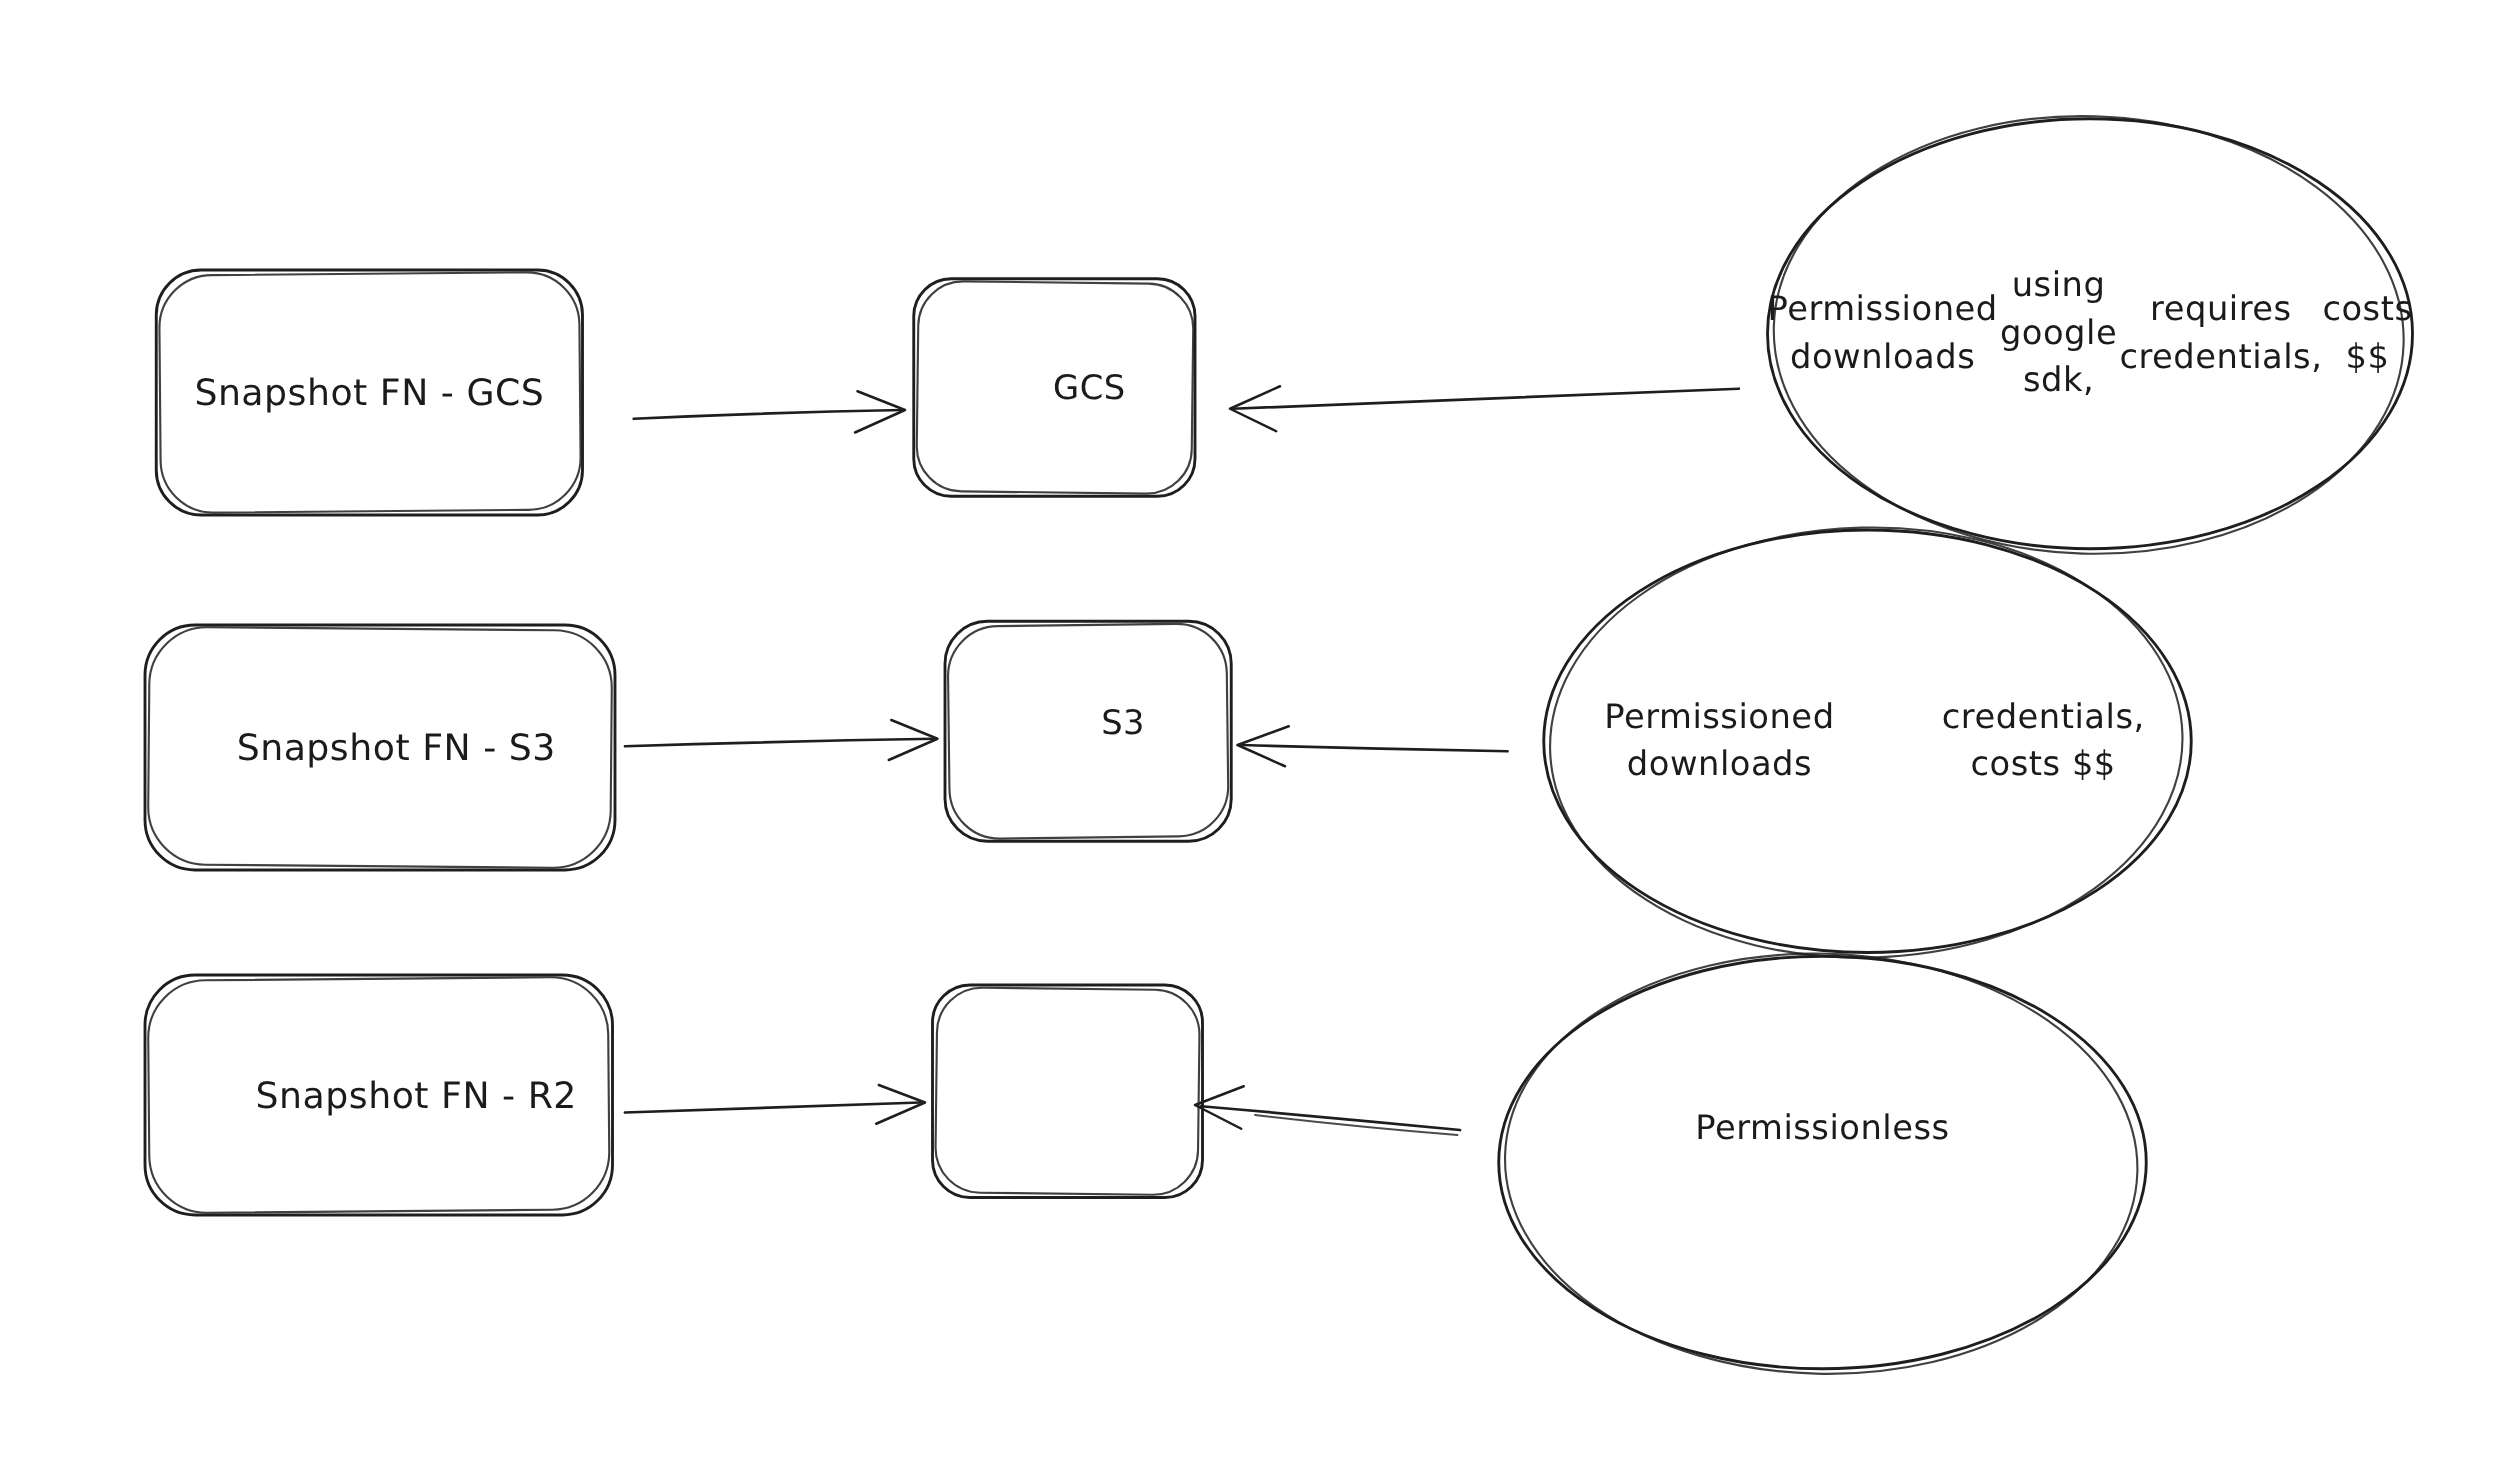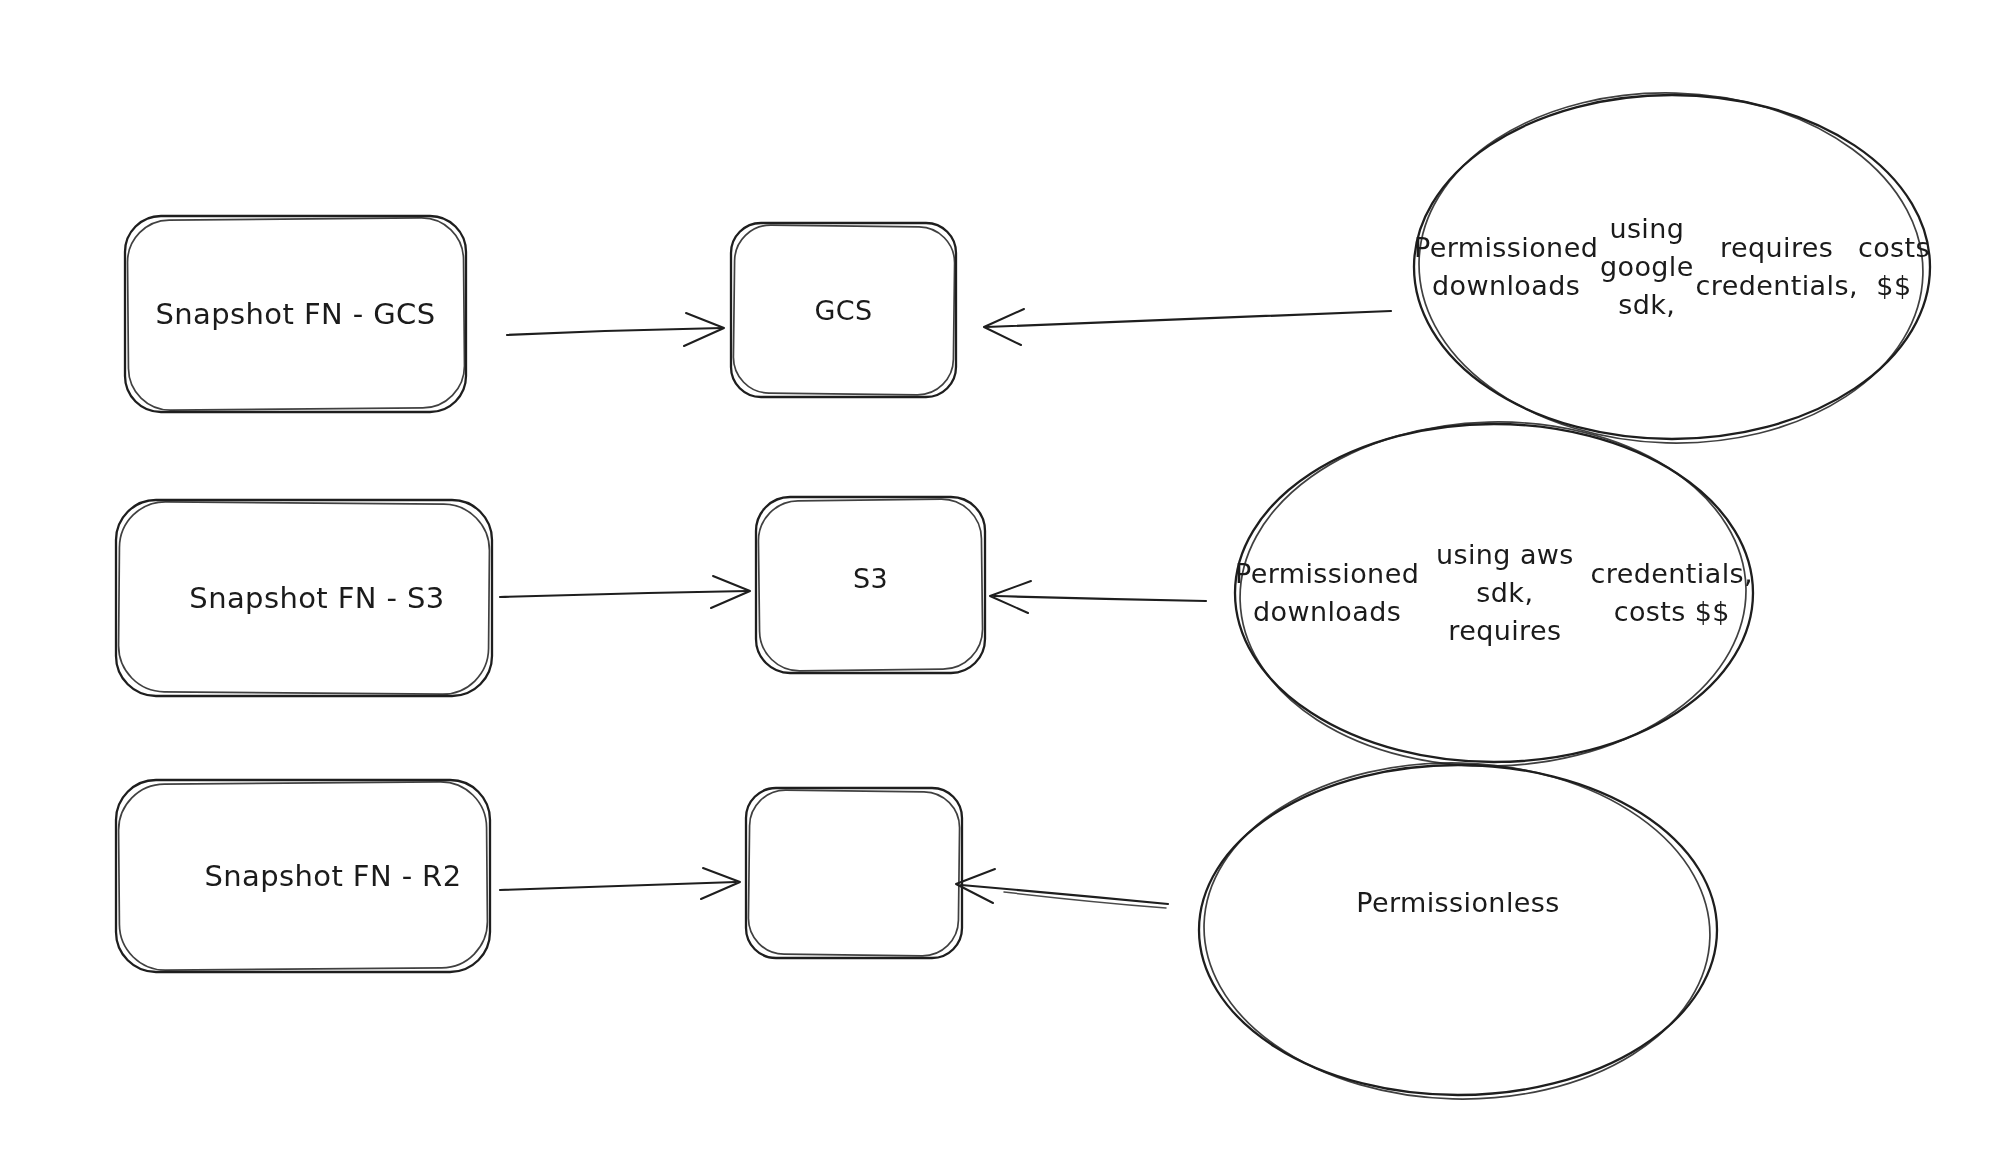--- a/index.html
+++ b/index.html
@@ -16,21 +16,21 @@
   .pass1{stroke-width:2.3;}
   .pass2{stroke-width:1.7;opacity:.85;}
   .shaft{stroke:#1e1e1e;fill:none;stroke-width:2.2;stroke-linecap:round;}
   .head{stroke:#1e1e1e;fill:none;stroke-width:2;stroke-linecap:round;}
   .label{
     position:absolute;
     display:flex;align-items:center;justify-content:center;
     text-align:center;letter-spacing:.4px;
   }
   .src{font-size:29px;}
-  .tgt{font-size:27px;}
+  .tgt{font-size:27px;padding-left:28px;}
   .note{flex-direction:row;font-size:27px;line-height:38px;}
 </style>
 </head>
 <body>
 
 <div class="canvas">
 
   <svg class="layer" viewBox="0 0 2000 1174">
 
     <g>
@@ -104,21 +104,20 @@
     <div>Permissioned downloads</div>
     <div>using google sdk,</div>
     <div>requires credentials,</div>
     <div>costs $$</div>
   </div>
 
   <div class="label src" style="left:116px;top:500px;width:376px;height:196px;padding-left:13px;">Snapshot FN - S3</div>
   <div class="label tgt" style="left:756px;top:490px;width:229px;height:176px;">S3</div>
   <div class="label note" style="left:1235px;top:424px;width:518px;height:338px;">
     <div>Permissioned downloads</div>
-    <div>using aws sdk, requires</div>
     <div>credentials, costs $$</div>
   </div>
 
   <div class="label src" style="left:116px;top:780px;width:434px;height:192px;">Snapshot FN - R2</div>
   <div class="label note" style="left:1199px;top:738px;width:518px;height:330px;gap:21px;">
     <div>Permissionless</div>
   </div>
 
 </div>
 

